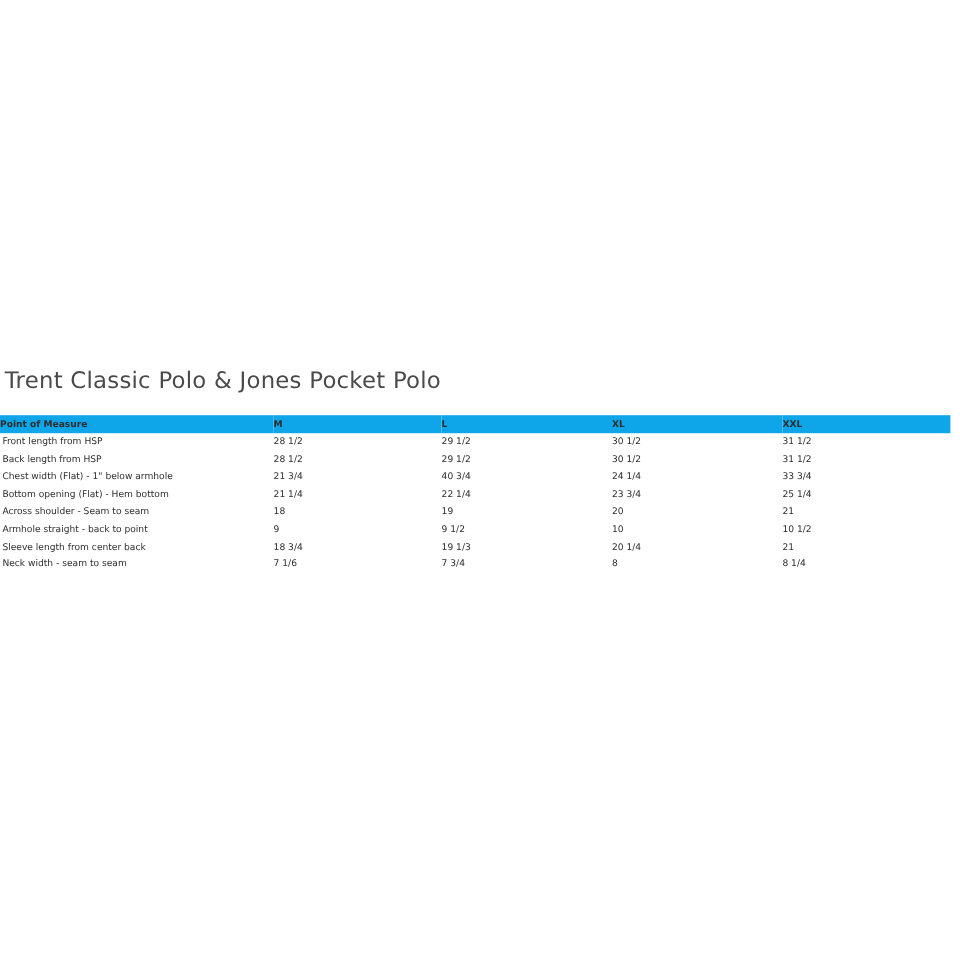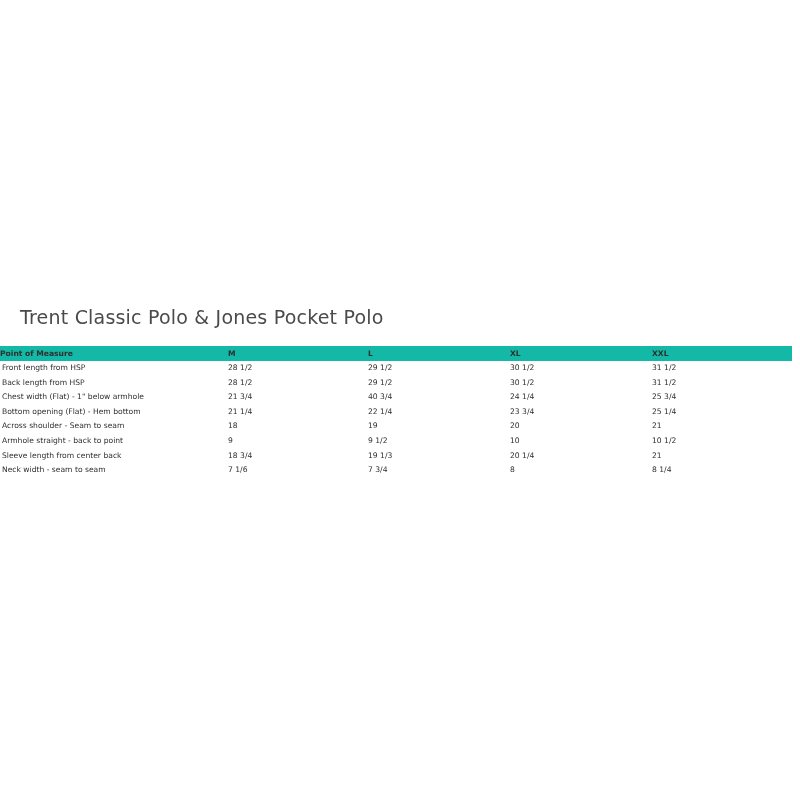--- a/index.html
+++ b/index.html
@@ -17,21 +17,21 @@
   }
   .page {
     position: absolute;
     left: 0;
     top: 0;
     width: 800px;
     height: 800px;
   }
   .title {
     position: absolute;
-    left: 20px;
+    left: 4px;
     top: 306px;
     font-size: 19px;
     font-weight: 400;
     color: #4a4a4a;
     letter-spacing: 0.2px;
     white-space: nowrap;
   }
   .size-table {
     position: absolute;
     left: 0px;
@@ -42,21 +42,21 @@
   }
   .size-table th, .size-table td {
     text-align: left;
     padding: 0;
     font-size: 7.6px;
     line-height: 14.6px;
     color: #2e2e2e;
     vertical-align: top;
   }
   .size-table thead tr {
-    background: #14b8a6;
+    background: #0ea5e9;
   }
   .size-table thead th {
     font-weight: bold;
     height: 15px;
     line-height: 15px;
     font-size: 7.6px;
   }
   .col-pom  { width: 228px; padding-left: 2px; }
   .col-m    { width: 140px; }
   .col-l    { width: 142px; }
@@ -95,21 +95,21 @@
         <td class="col-m">28 1/2</td>
         <td class="col-l">29 1/2</td>
         <td class="col-xl">30 1/2</td>
         <td class="col-xxl">31 1/2</td>
       </tr>
       <tr>
         <td class="col-pom">Chest width (Flat) - 1" below armhole</td>
         <td class="col-m">21 3/4</td>
         <td class="col-l">40 3/4</td>
         <td class="col-xl">24 1/4</td>
-        <td class="col-xxl">25 3/4</td>
+        <td class="col-xxl">33 3/4</td>
       </tr>
       <tr>
         <td class="col-pom">Bottom opening (Flat) - Hem bottom</td>
         <td class="col-m">21 1/4</td>
         <td class="col-l">22 1/4</td>
         <td class="col-xl">23 3/4</td>
         <td class="col-xxl">25 1/4</td>
       </tr>
       <tr>
         <td class="col-pom">Across shoulder - Seam to seam</td>

